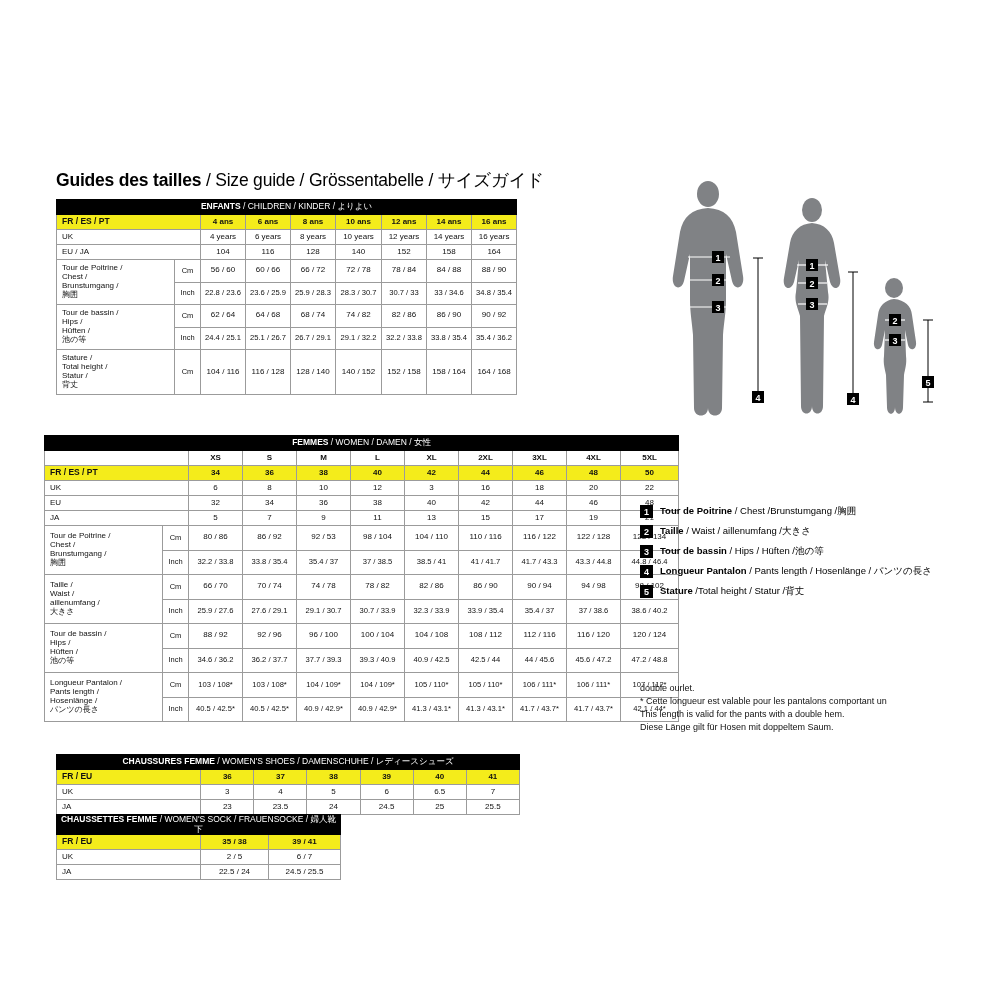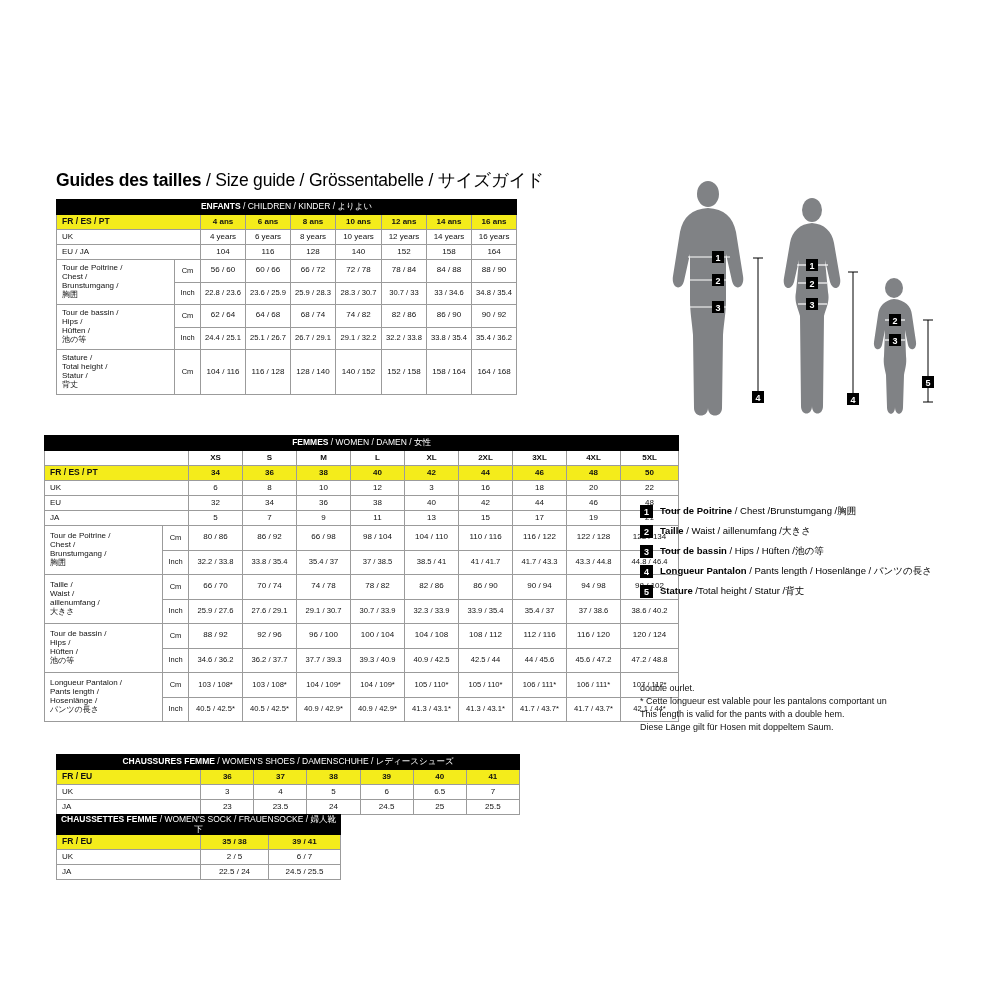--- a/index.html
+++ b/index.html
@@ -291,21 +291,21 @@
     <tr>
       <td class="lbl" rowspan="2" style="height:48px">
         <div>Tour de Poitrine /</div>
         <div>Chest /</div>
         <div>Brunstumgang /</div>
         <div>胸囲</div>
       </td>
       <td class="unit">Cm</td>
       <td>80 / 86</td>
       <td>86 / 92</td>
-      <td>66 / 98</td>
+      <td>92 / 53</td>
       <td>98 / 104</td>
       <td>104 / 110</td>
       <td>110 / 116</td>
       <td>116 / 122</td>
       <td>122 / 128</td>
       <td>128 / 134</td>
     </tr>
     <tr>
       <td class="unit">Inch</td>
       <td class="sub">32.2 / 33.8</td>

